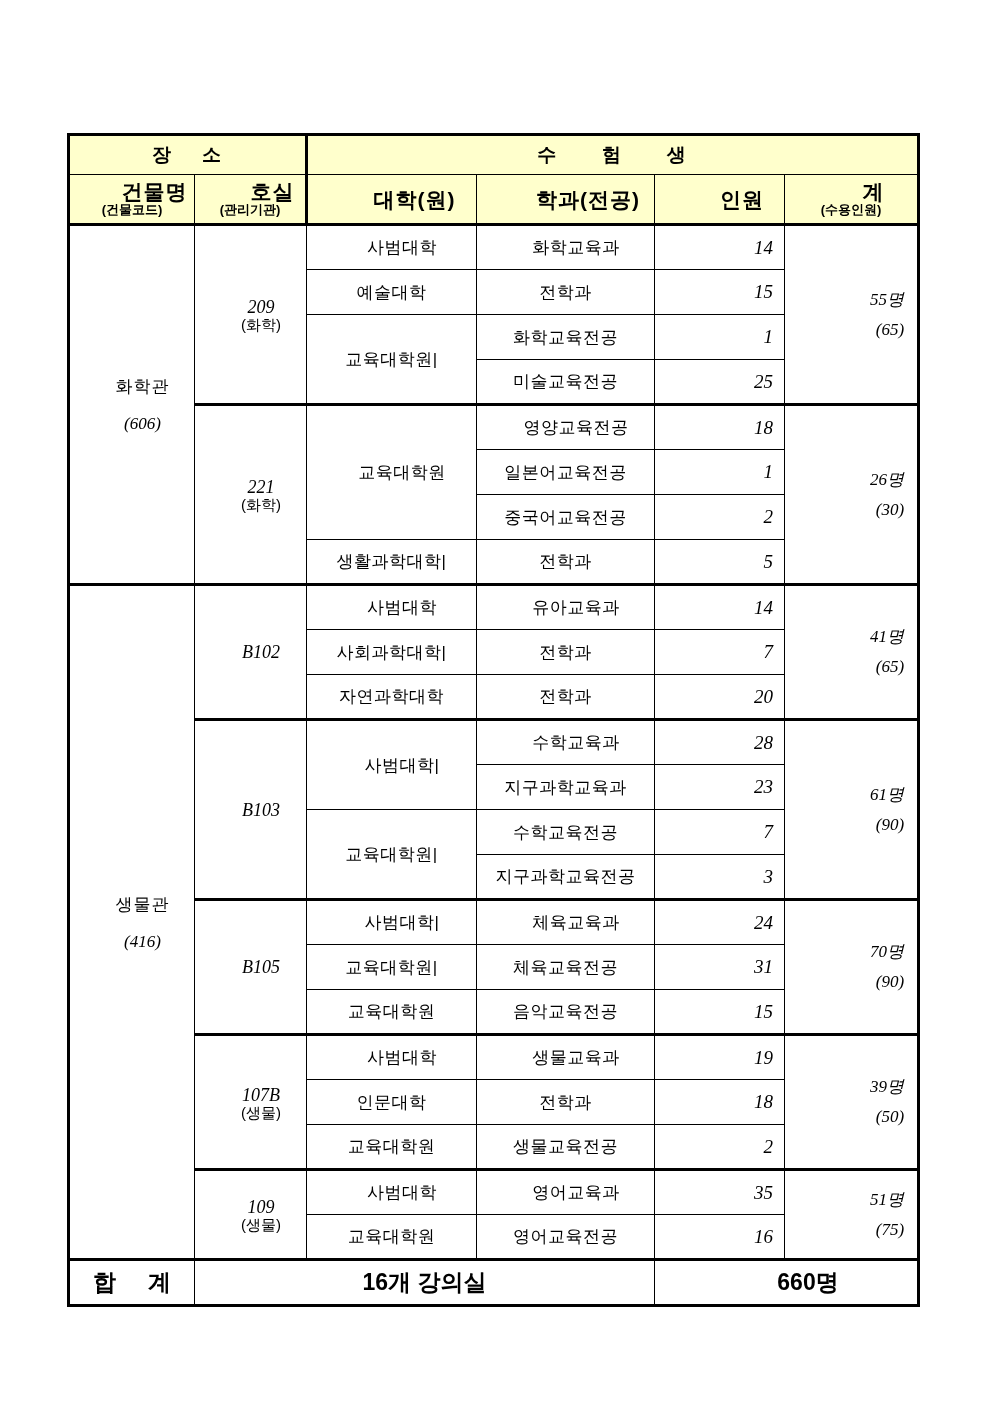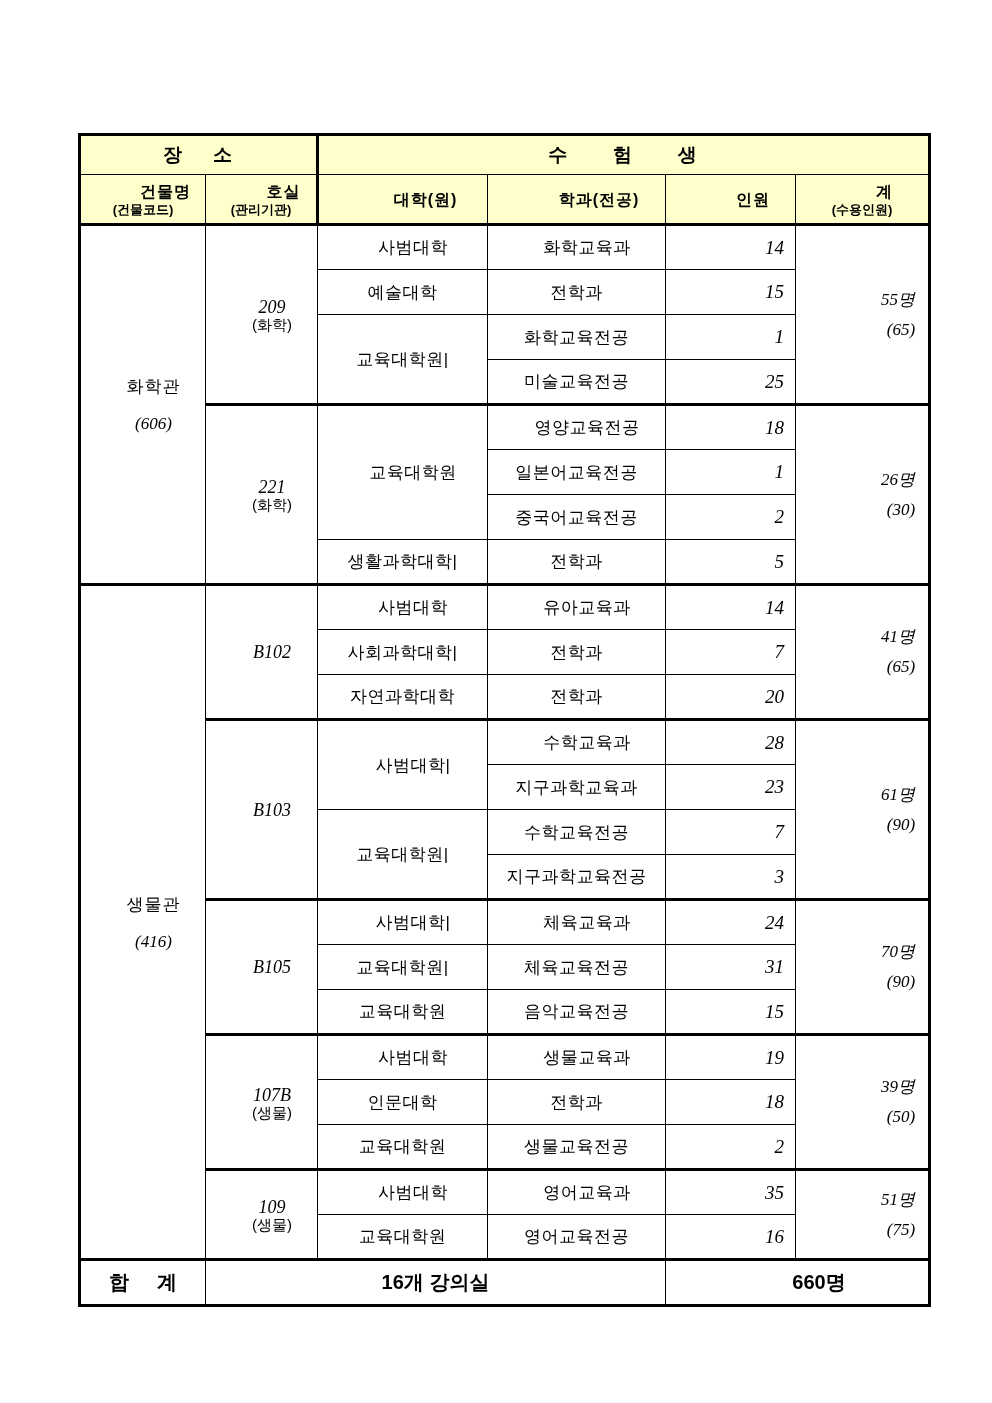--- a/index.html
+++ b/index.html
@@ -7,21 +7,21 @@
     margin: 0; padding: 0;
     width: 992px; height: 1403px;
     background: #ffffff;
     font-family: "Liberation Sans", sans-serif;
     color: #000;
   }
   .page { position: relative; width: 992px; height: 1403px; }
 
   table.exam-table {
     position: absolute;
-    left: 78px; top: 133px;
+    left: 67px; top: 133px;
     width: 850px;
     border-collapse: collapse;
     table-layout: fixed;
     border: 3px solid #000;
   }
   td, th {
     border: 1px solid #000;
     padding: 0;
     text-align: center;
     vertical-align: middle;
@@ -31,21 +31,21 @@
   
   thead th {
     background: var(--header-bg, #FFFFCC);
     font-weight: bold;
   }
   tr.hdr-group { height: 40px; }
   tr.hdr-group th { font-size: 19px; white-space: pre; letter-spacing: 2px; }
   th.sect-r { border-right: 3px solid #000; }
   tr.hdr-cols { height: 50px; }
   tr.hdr-cols th { border-bottom: 3px solid #000; }
-  .col-title { font-size: 16px; line-height: 21px; letter-spacing: 1px; margin-left: 45px; }
+  .col-title { font-size: 21px; line-height: 21px; letter-spacing: 1px; margin-left: 45px; }
   .col-sub { font-size: 13px; line-height: 16px; }
   .col-sub:empty { display: none; }
 
   
   tbody tr { height: 45px; }
   tbody td { font-size: 17px; }
   tr.room-top td { border-top: 3px solid #000; padding-left: 21px; }
 
   .building-cell .bname { font-size: 17px; letter-spacing: 1px; }
   .building-cell .bcode { font-size: 17px; margin-top: 16px; }
@@ -64,21 +64,21 @@
     font-size: 17px;
   }
   .total-cell .tot-line { line-height: 30px; }
   .num { font-family: "Liberation Serif", serif; font-style: italic; }
 
   
   tr.footer-row { height: 46px; }
   tr.footer-row td {
     border-top: 3px solid #000;
     font-weight: bold;
-    font-size: 20px;
+    font-size: 23px;
   }
   td.footer-label { white-space: pre; }
   td.footer-total { padding-left: 44px; }
 </style>
 </head>
 <body>
 
 <div class="page">
   <table class="exam-table">
     <colgroup>

